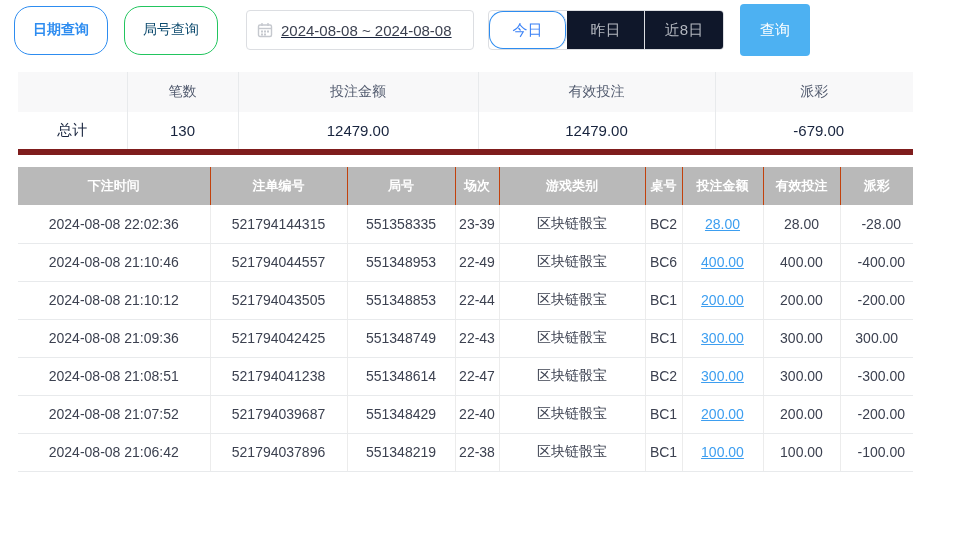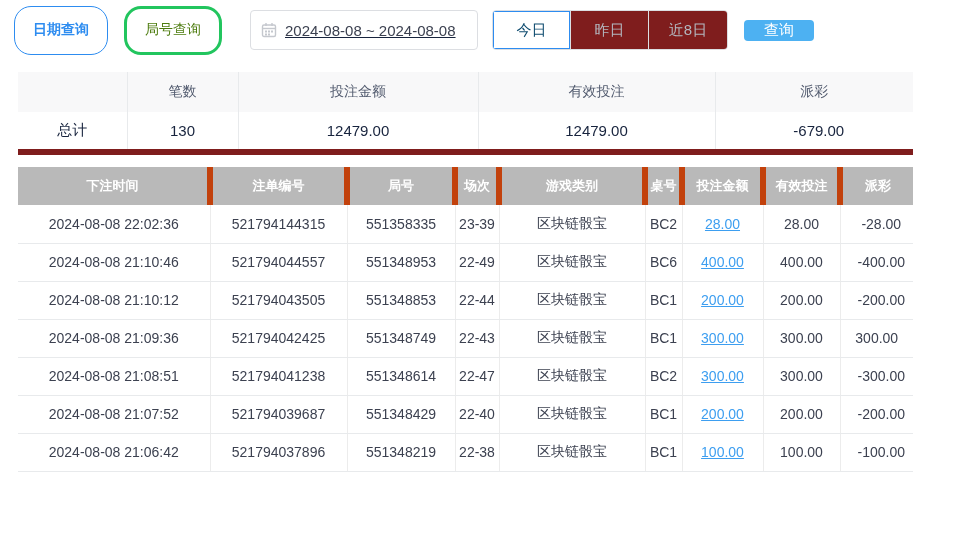--- a/index.html
+++ b/index.html
@@ -11,48 +11,48 @@
   .panel-header { display:flex; justify-content:space-between; align-items:center;
     padding:14px 40px 6px 14px; }
   .panel-title { font-size:16px; font-weight:bold; color:#17233d; }
   .collapse-btn { background:none; border:none; cursor:pointer; margin-right:8px; }
 
   
   .filter-bar { display:flex; align-items:center; padding:8px 0 0 14px; height:52px; }
   .pill { height:49px; padding:0 18px; border-radius:17px; background:#fff;
     font-size:14px; cursor:pointer; margin-right:16px;text-align:right; }
   .pill.active { border:1px solid #2d8cf0; color:#2d8cf0; font-weight:bold; }
-  .pill.inactive { border:3px solid #22c55e; color:#4d7c0f; }
+  .pill.inactive { border:1px solid #22c55e; color:#0c4a6e; }
   .date-picker { display:flex; align-items:center; gap:8px; height:40px; width:228px;
     margin-left:12px; padding:0 10px; border:1px solid #dcdee2; border-radius:4px;
     background:#fff; cursor:pointer;text-decoration:underline; }
   .date-picker span { font-size:15px; color:#3c4150; white-space:nowrap; }
   .quick-group { display:flex; height:40px; margin-left:14px; border:1px solid #dcdee2;
     border-radius:4px; overflow:hidden; }
-  .quick-btn { width:78px; height:100%; background:#7f1d1d; border:none;
+  .quick-btn { width:78px; height:100%; background:#0f172a; border:none;
     border-right:1px solid #dcdee2; font-size:15px; color:#b3b7bf; cursor:pointer; }
   .quick-btn:last-child { border-right:none; }
-  .quick-btn.active { color:#0c4a6e; box-shadow:inset 0 0 0 1px #2d8cf0; background:#fff; }
-  .search-btn { margin-left:16px; width:70px; height:21px; border:none; border-radius:4px;
+  .quick-btn.active { color:#3b82f6; box-shadow:inset 0 0 0 1px #2d8cf0; background:#fff;border-radius:14px; }
+  .search-btn { margin-left:16px; width:70px; height:52px; border:none; border-radius:4px;
     background:#4db1f2; color:#fff; font-size:15px; cursor:pointer; }
 
   
   table { border-collapse:collapse; table-layout:fixed; }
   .summary-table { width:895px; margin:20px 0 0 18px; }
   .summary-table th { height:40px; background:#f8f8f9; color:#515a6e; font-size:14px;
     font-weight:normal; border-right:1px solid #e8eaec; }
   .summary-table th:last-child { border-right:none; }
   .summary-table td { height:40px; text-align:center; font-size:15px; color:#17233d;
     border-right:1px solid #e8eaec; border-bottom:6px solid #7f1d1d; background:#fff; }
   .summary-table td:last-child { border-right:none; }
 
   
   .bet-table { width:895px; margin:12px 0 0 18px; }
   .bet-table th { height:38px; background:#b9b9b9; color:#fff; font-size:13px;
-    font-weight:bold; text-align:center; border-right:6px solid #c2410c; }
+    font-weight:bold; text-align:center; border-right:1px solid #c2410c; }
   .bet-table th:last-child { border-right:none; }
   .bet-table td { height:38px; text-align:center; font-size:14px; color:#3c4150;
     background:#fff; border-right:1px solid #ececec; border-bottom:1px solid #e8eaec; }
   .bet-table td:last-child { border-right:none; }
   .amount-link { color:#3d9ef0; text-decoration:underline; }
   .neg { color:#f25a5a;padding-left:9px; }
   .pos { color:#3c4150; }
 </style>
 </head>
 <body>

